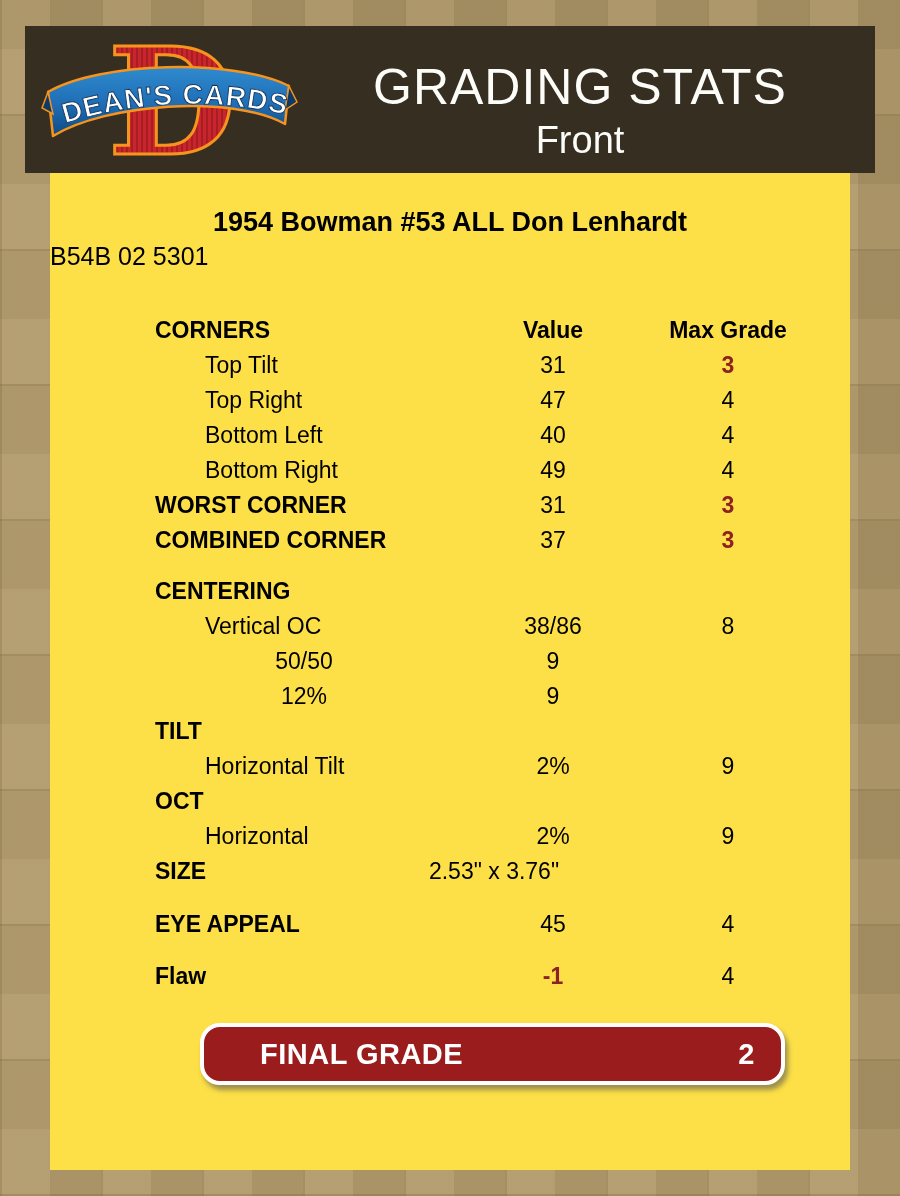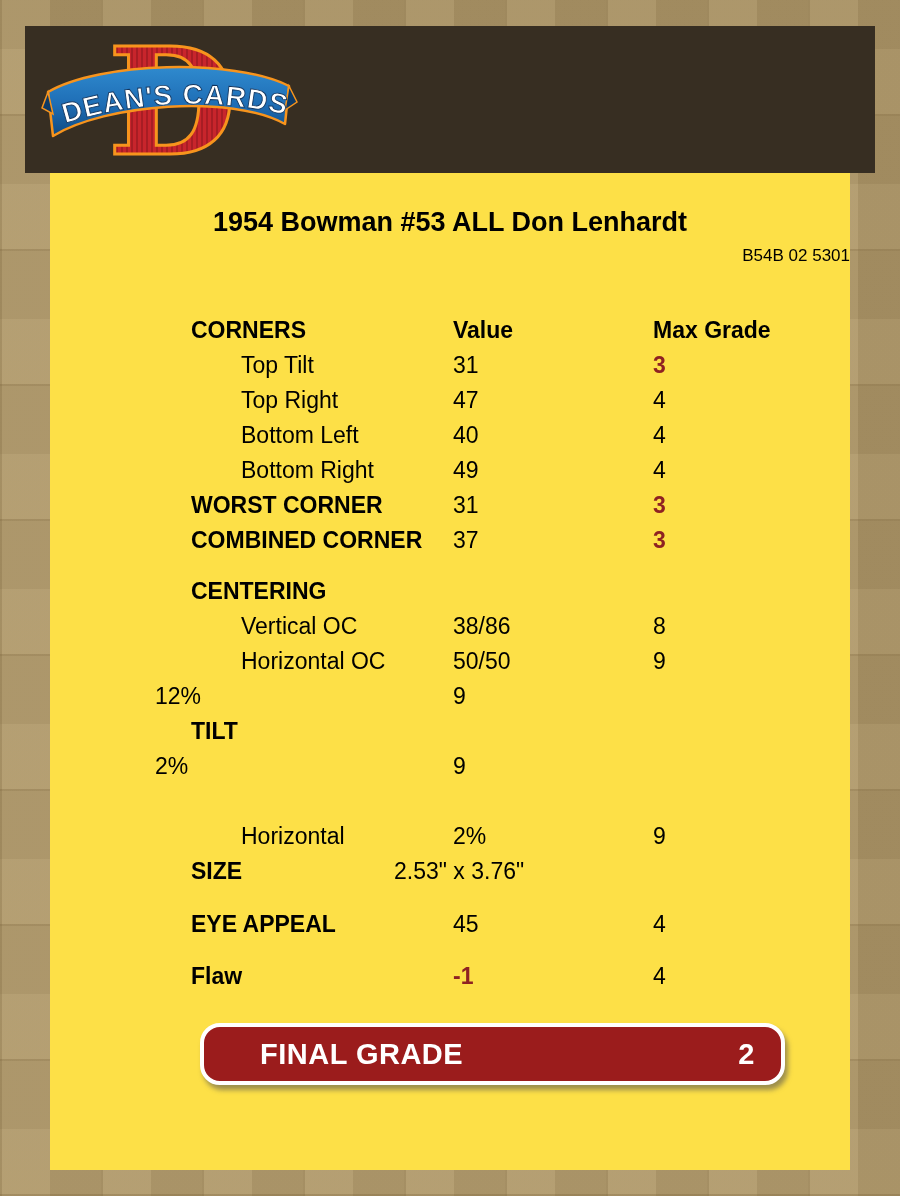--- a/index.html
+++ b/index.html
@@ -24,26 +24,26 @@
     text-align:center;color:#fcfcf8;
   }
   .main-title{margin-top:36px;font-size:50px;line-height:1.0;letter-spacing:1px;font-weight:400;}
   .sub-title{margin-top:9px;font-size:38px;line-height:1.0;font-weight:400;}
   
   .card{
     position:absolute;left:50px;top:173px;width:800px;height:997px;
     background:#fde047;color:#000;
   }
   .card-title{margin-top:32px;font-size:27px;line-height:34px;font-weight:bold;text-align:center;}
-  .card-subtitle{font-size:17px;line-height:34px;text-align:right;}
+  .card-subtitle{font-size:25px;line-height:34px;text-align:left;}
   
   .stats{margin-top:40px;padding-left:105px;}
   .row{display:grid;grid-template-columns:298px 200px 150px;height:35px;line-height:35px;font-size:23px;}
-  .c-label{text-align:left;white-space:nowrap;margin-left:36px;}
-  .c-val,.c-grade{}
+  .c-label{text-align:left;white-space:nowrap;}
+  .c-val,.c-grade{text-align:center;}
   .b{font-weight:bold;}
   .ind{padding-left:50px;}
   .red{color:#8e2222;font-weight:bold;}
   .shift-left{position:relative;left:-59px;}
   .spacer{width:100%;}
   
   .final-grade{
     position:absolute;left:150px;top:850px;width:495px;height:54px;
     background:#9b1c1c;border:4px solid #ffffff;border-radius:20px;
     box-shadow:3px 5px 5px rgba(105,98,80,0.65);
@@ -72,20 +72,24 @@
     <text x="131" y="124" text-anchor="middle" font-family="DejaVu Serif, serif" font-weight="bold" font-size="148" fill="url(#pin)" stroke="#f7941d" stroke-width="3">D</text>
 
     <path d="M7,62 C58,32 192,28 248,56 L244,94 C190,64 64,74 12,106 Z" fill="url(#rib)" stroke="#f7941d" stroke-width="2.5" stroke-linejoin="round"></path>
     <path d="M7,62 L1,78 L12,84 Z" fill="#0d3a66" stroke="#f7941d" stroke-width="1.5"></path>
     <path d="M248,56 L256,72 L244,80 Z" fill="#0d3a66" stroke="#f7941d" stroke-width="1.5"></path>
     <path id="arc" d="M22,94 Q131,60 242,84" fill="none"></path>
     <text font-family="Liberation Sans, sans-serif" font-weight="bold" font-size="28" fill="#ffffff" stroke="#10345e" stroke-width="0.9" letter-spacing="1">
       <textPath href="#arc" startOffset="2">DEAN'S CARDS</textPath>
     </text>
   </svg>
+  <div class="titles">
+    <div class="main-title">GRADING STATS</div>
+    <div class="sub-title">Front</div>
+  </div>
 </div>
 
 <div class="card">
   <div class="card-title">1954 Bowman #53 ALL Don Lenhardt</div>
   <div class="card-subtitle">B54B 02 5301</div>
 
   <div class="stats">
       <div class="row">
         <div class="c-label b">CORNERS</div>
         <div class="c-val b">Value</div>
@@ -126,38 +130,39 @@
         <div class="c-label b">CENTERING</div>
         <div class="c-val"></div>
         <div class="c-grade"></div>
       </div>
       <div class="row">
         <div class="c-label ind">Vertical OC</div>
         <div class="c-val">38/86</div>
         <div class="c-grade">8</div>
       </div>
       <div class="row">
-        <div class="c-label ind">Horizontal OC</div>
         <div class="c-val">50/50</div>
         <div class="c-grade">9</div>
       </div>
       <div class="row">
         <div class="c-val">12%</div>
         <div class="c-grade">9</div>
       </div>
       <div class="row">
         <div class="c-label b">TILT</div>
         <div class="c-val"></div>
         <div class="c-grade"></div>
       </div>
       <div class="row">
+        <div class="c-label ind">Horizontal Tilt</div>
         <div class="c-val">2%</div>
         <div class="c-grade">9</div>
       </div>
       <div class="row">
+        <div class="c-label b">OCT</div>
         <div class="c-val"></div>
         <div class="c-grade"></div>
       </div>
       <div class="row">
         <div class="c-label ind">Horizontal</div>
         <div class="c-val">2%</div>
         <div class="c-grade">9</div>
       </div>
       <div class="row">
         <div class="c-label b">SIZE</div>

